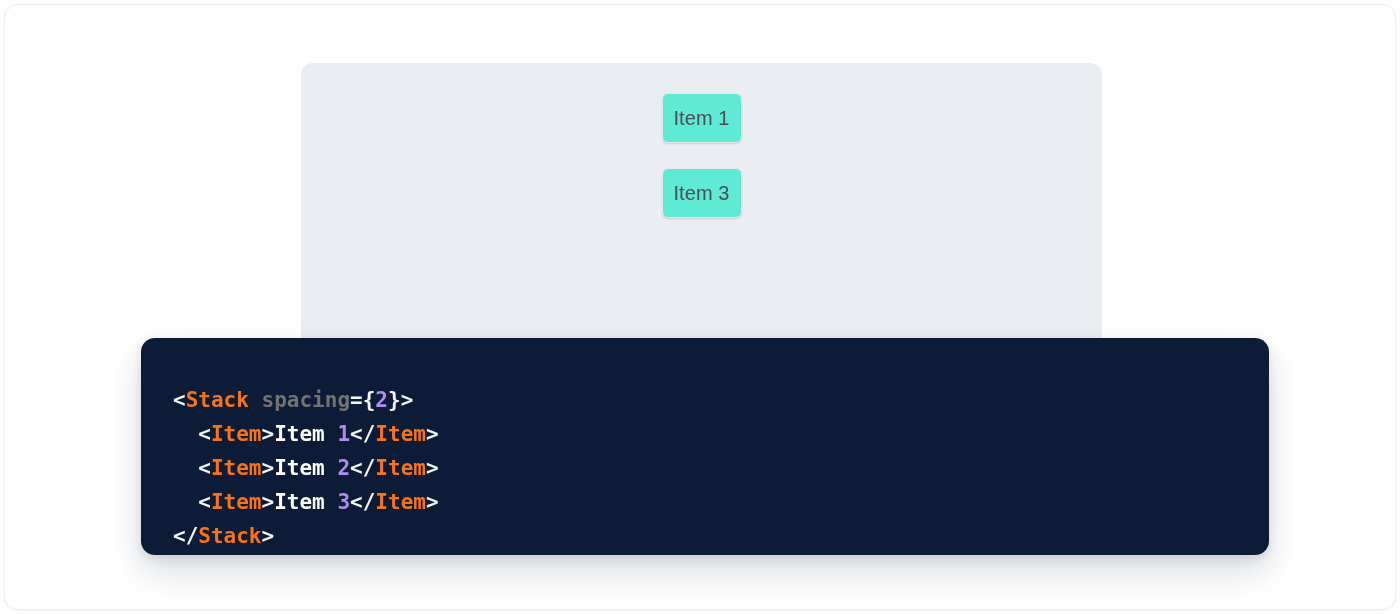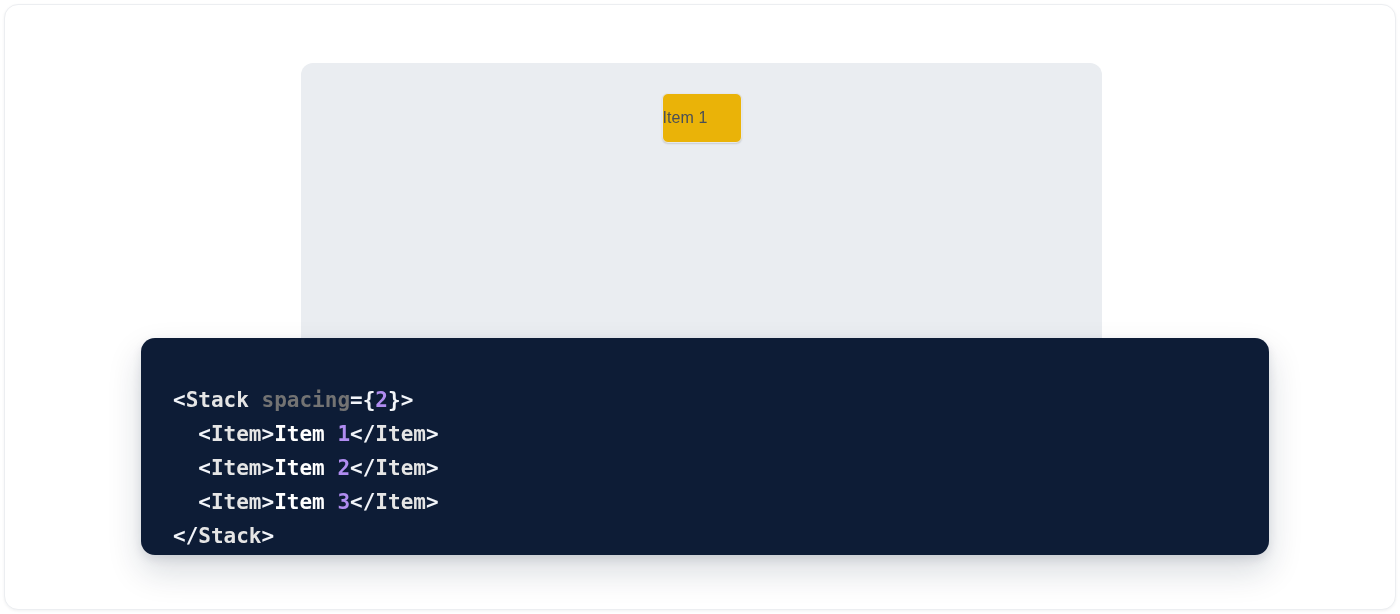--- a/index.html
+++ b/index.html
@@ -57,27 +57,28 @@
     flex-direction: column;
     align-items: center;
     justify-content: flex-start;
     padding-top: 30px;
     box-sizing: border-box;
     gap: 25px;
   }
   .stack-item {
     width: 80px;
     height: 50px;
-    background: #eab308;
+    background: #5eead4;
     border: 1px solid #e6e8ec;
     border-radius: 6px;
     display: flex;
     align-items: center;
+    justify-content: center;
     box-shadow: 0 1px 2px rgba(20,30,55,0.10), 0 1px 1px rgba(20,30,55,0.05);
-    font-size: 16px;
+    font-size: 20px;
     color: #4a4f57;
     letter-spacing: 0.1px;
     box-sizing: border-box;
   }
 
   
   #code-panel {
     position: absolute;
     left: 136px;
     top: 333px;
@@ -94,36 +95,39 @@
     font-family: "DejaVu Sans Mono", monospace;
     font-size: 21px;
     line-height: 34px;
     white-space: pre;
     color: #ffffff;
     font-weight: 700;
     letter-spacing: 0px;
   }
   .code-line { display: block; height: 34px; }
   .tok-punct  { color: #f2f5fa; }
-  .tok-tag    { color: #e5e5e5; }
+  .tok-tag    { color: #f97316; }
   .tok-attr   { color: #737373; }
   .tok-num    { color: #b08cf0; }
   .tok-text   { color: #ffffff; }
 </style>
 </head>
 <body>
 
 <div id="page-root">
   <div id="outer-card">
 
     <div id="preview-stage">
       <div id="stack">
           <div class="stack-item">
             <span>Item 1</span>
           </div>
+          <div class="stack-item">
+            <span>Item 3</span>
+          </div>
         </div>
     </div>
 
     <div id="code-panel">
       <pre id="code-block"><span class="code-line"><span class="tok-punct">&lt;</span><span class="tok-tag">Stack</span><span class="tok-punct"> </span><span class="tok-attr">spacing</span><span class="tok-punct">={</span><span class="tok-num">2</span><span class="tok-punct">}&gt;</span></span><span class="code-line"><span class="tok-punct">  &lt;</span><span class="tok-tag">Item</span><span class="tok-punct">&gt;</span><span class="tok-text">Item </span><span class="tok-num">1</span><span class="tok-punct">&lt;/</span><span class="tok-tag">Item</span><span class="tok-punct">&gt;</span></span><span class="code-line"><span class="tok-punct">  &lt;</span><span class="tok-tag">Item</span><span class="tok-punct">&gt;</span><span class="tok-text">Item </span><span class="tok-num">2</span><span class="tok-punct">&lt;/</span><span class="tok-tag">Item</span><span class="tok-punct">&gt;</span></span><span class="code-line"><span class="tok-punct">  &lt;</span><span class="tok-tag">Item</span><span class="tok-punct">&gt;</span><span class="tok-text">Item </span><span class="tok-num">3</span><span class="tok-punct">&lt;/</span><span class="tok-tag">Item</span><span class="tok-punct">&gt;</span></span><span class="code-line"><span class="tok-punct">&lt;/</span><span class="tok-tag">Stack</span><span class="tok-punct">&gt;</span></span></pre>
     </div>
 
   </div>
 </div>
 

